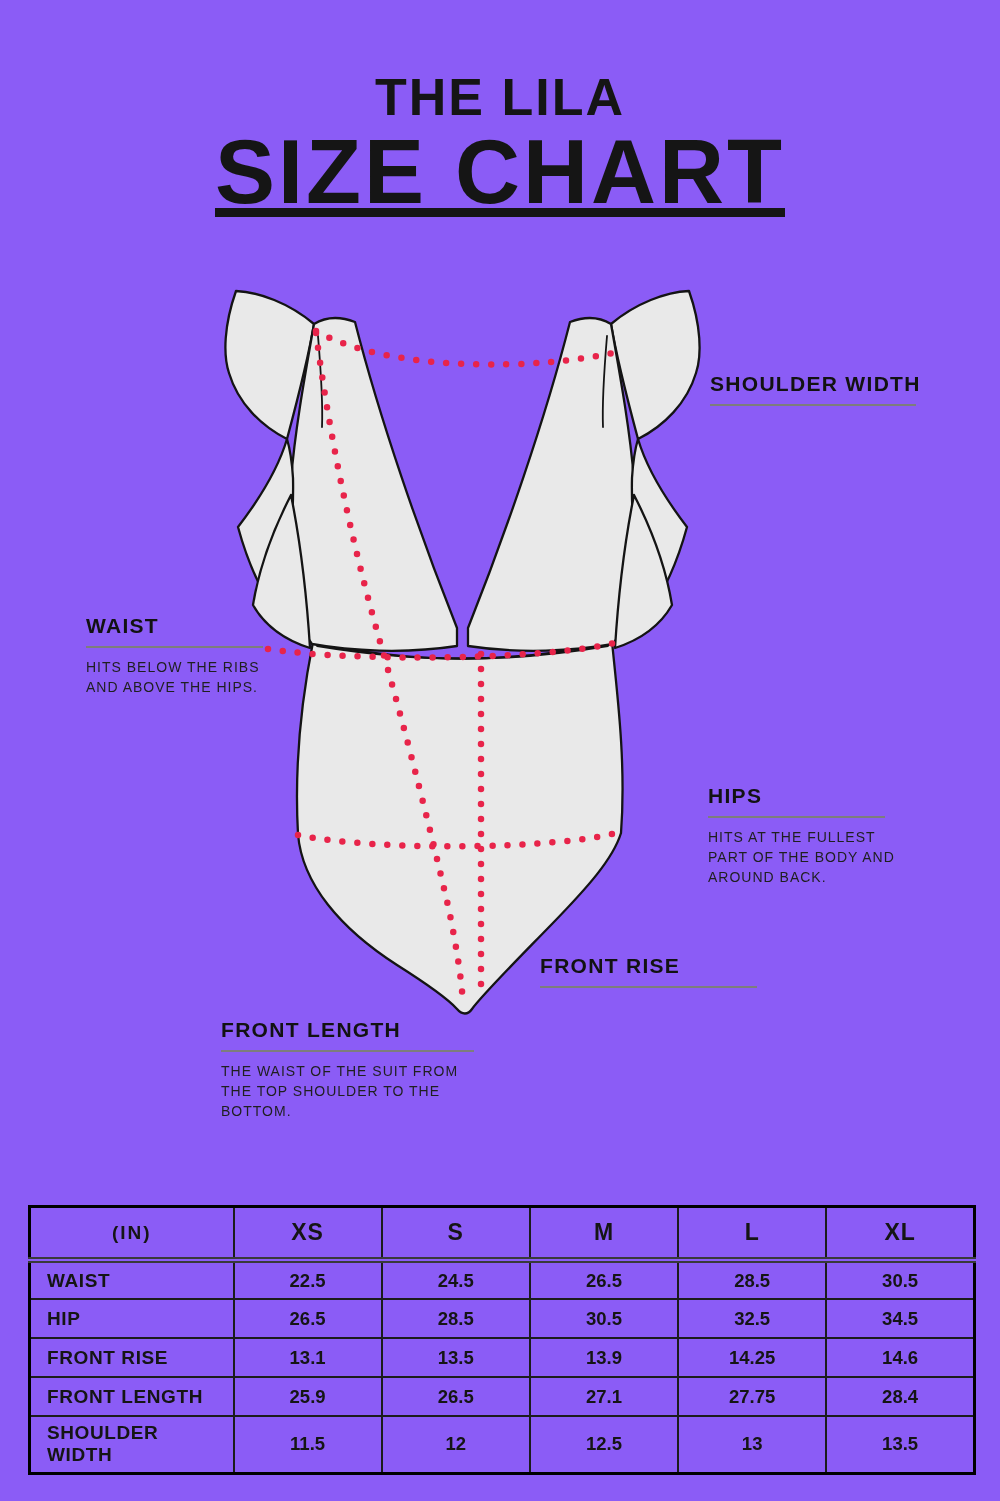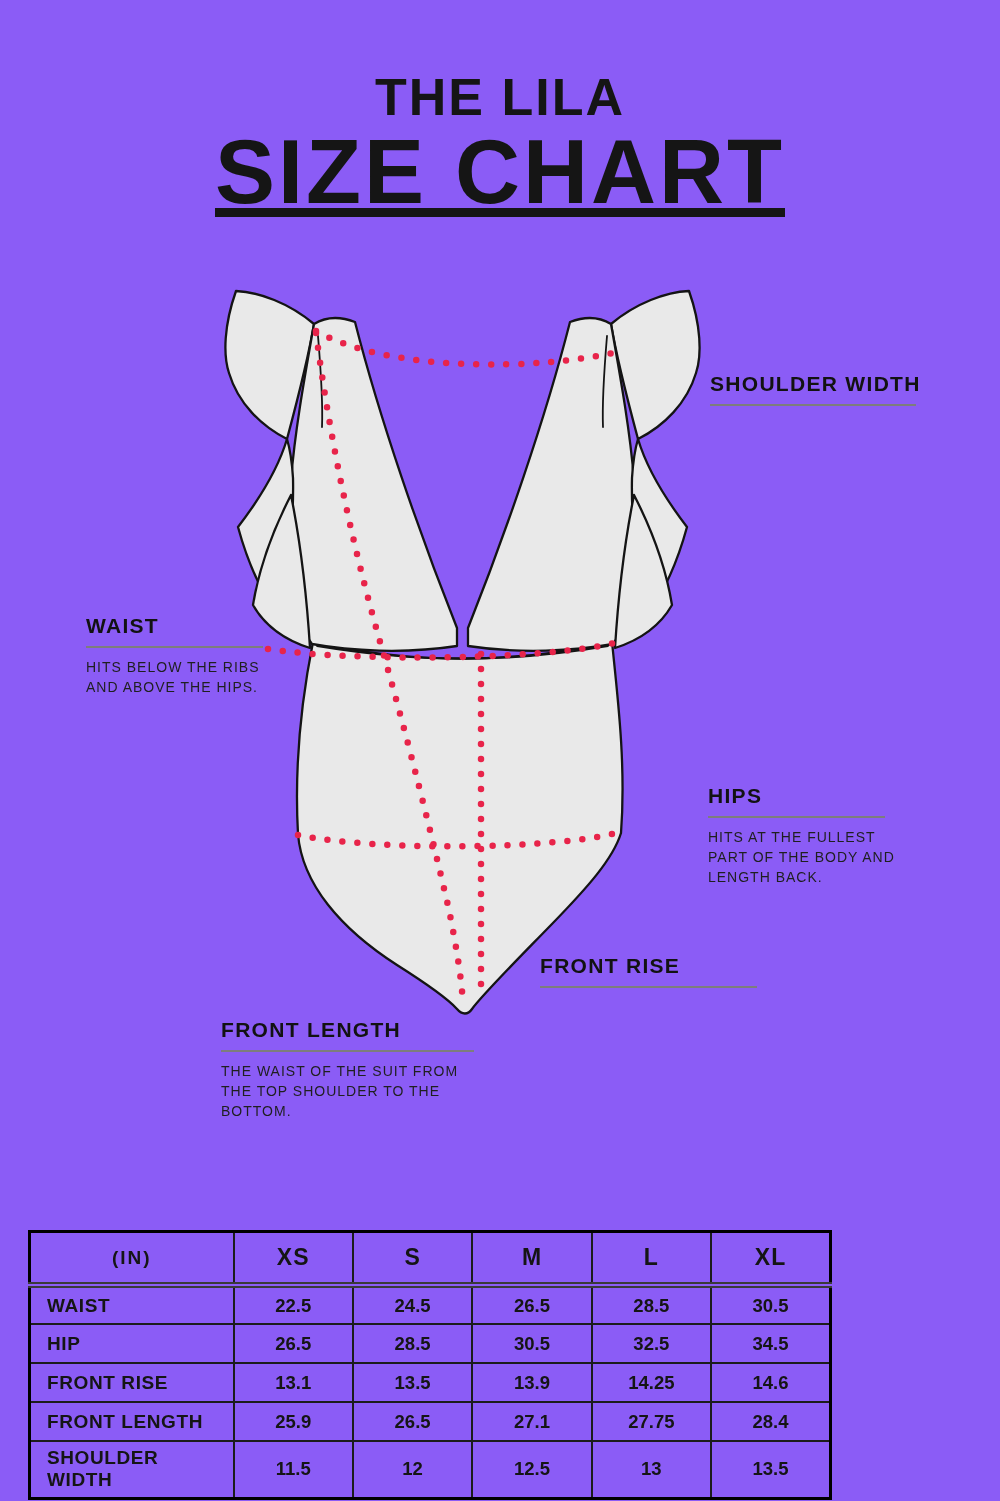--- a/index.html
+++ b/index.html
@@ -26,21 +26,21 @@
   .anno p{margin:10px 0 0 0;font-size:14px;font-weight:400;letter-spacing:1px;
           line-height:1.42;color:#1f1f1f;}
   .anno p span{display:block;white-space:nowrap;}
   .anno-shoulder{left:710px;top:372px;}  .anno-shoulder .rule{width:206px;}
   .anno-waist{left:86px;top:614px;}      .anno-waist .rule{width:177px;}
   .anno-hips{left:708px;top:768px;margin-top:16px;}      .anno-hips .rule{width:177px;}
   .anno-front-rise{left:540px;top:954px;}   .anno-front-rise .rule{width:217px;}
   .anno-front-length{left:221px;top:1018px;}.anno-front-length .rule{width:253px;}
   
   .size-table{
-    position:absolute;left:28px;top:1230px;width:804px;
+    position:absolute;left:28px;top:1205px;width:948px;
     border-collapse:collapse;table-layout:fixed;
     border:3px solid #000;
   }
   .size-table col.c-label{width:204px;}
   .size-table th,.size-table td{
     border:2px solid #1c1c1c;vertical-align:middle;
   }
   .size-table thead th{
     height:47px;font-size:23px;font-weight:700;letter-spacing:1px;text-align:center;
     border-bottom:6px double #3a3a3a;
@@ -119,21 +119,21 @@
       <span>AND ABOVE THE HIPS.</span>
     </p>
   </div>
 
   <div class="anno anno-hips">
     <h3>HIPS</h3>
     <div class="rule"></div>
     <p>
       <span>HITS AT THE FULLEST</span>
       <span>PART OF THE BODY AND</span>
-      <span>LENGTH BACK.</span>
+      <span>AROUND BACK.</span>
     </p>
   </div>
 
   <div class="anno anno-front-rise">
     <h3>FRONT RISE</h3>
     <div class="rule"></div>
   </div>
 
   <div class="anno anno-front-length">
     <h3>FRONT LENGTH</h3>

